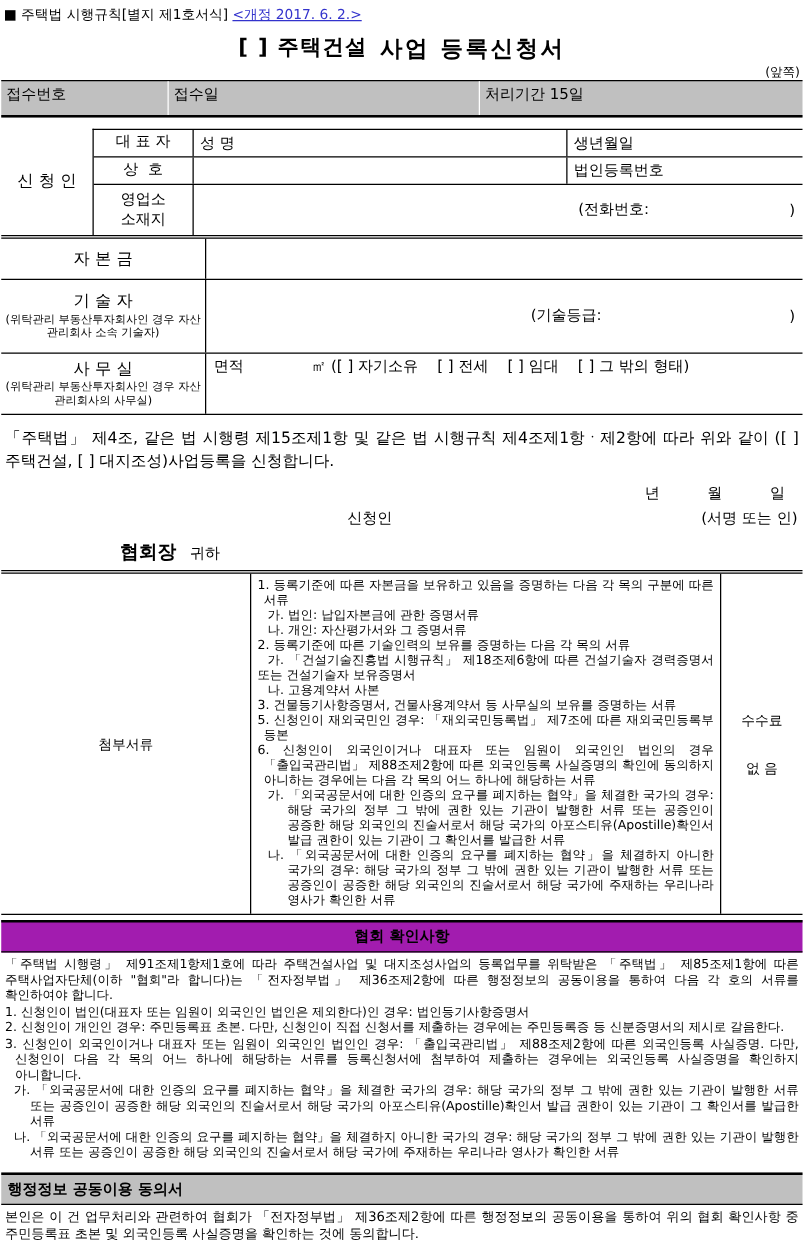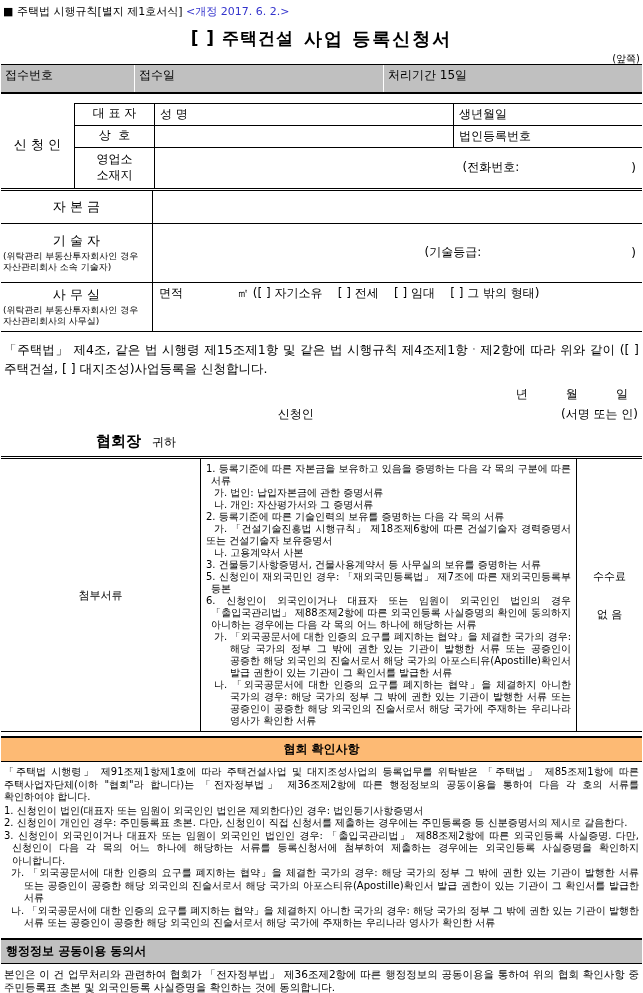--- a/index.html
+++ b/index.html
@@ -29,21 +29,21 @@
   .app-rows{flex:1; border-top:1px solid #000; border-left:1px solid #000;}
   .app-row{display:flex; border-bottom:1px solid #000; min-height:20px;}
   .app-row:last-child{border-bottom:none; min-height:40px;}
   .app-label{width:79px; border-right:1px solid #000; display:flex; flex-direction:column; align-items:center; justify-content:center; font-size:12px; text-align:center; line-height:1.3;}
   .app-val{flex:1; font-size:12px; padding:2px 5px; display:flex; align-items:flex-start;}
   .app-col2{width:189px; border-left:1px solid #000; font-size:12px; padding:2px 5px; box-sizing:border-box;}
   .phone-cell{flex:1; display:flex; align-items:center; justify-content:flex-end; font-size:12px; padding:2px 6px;}
   .phone-cell .gap{width:112px;}
   
   .cap-row{display:flex; border-bottom:1px solid #000;}
-  .cap-label{width:152px; border-right:1px solid #000; box-sizing:border-box; display:flex; flex-direction:column; align-items:center; justify-content:center; text-align:left; padding:3px 2px;}
+  .cap-label{width:164px; border-right:1px solid #000; box-sizing:border-box; display:flex; flex-direction:column; align-items:center; justify-content:center; text-align:center; padding:3px 2px;}
   .cap-label .main{font-size:13px;}
   .cap-label .note{font-size:9px; line-height:1.2; margin-top:1px;}
   .cap-val{flex:1; font-size:12px; display:flex; align-items:center; padding:2px 6px;}
   .cap-val.right{justify-content:flex-end;}
   .cap-val .gap{width:150px;}
   .r-capital{min-height:32px;}
   .r-tech{min-height:58px;}
   .r-office{min-height:48px;}
   .area-cell{flex:1; display:flex; align-items:flex-start; font-size:12px; padding:2px 6px;}
   .area-label{width:78px;}
@@ -76,21 +76,21 @@
   
   .consent-body{font-size:10.5px; line-height:13.5px; padding:4px 3px 0 3px; text-align:justify; word-break:keep-all;}
 </style>
 </head>
 <body>
 
 <div class="page">
 
   <div class="hdr-note">
     <span>■ 주택법 시행규칙[별지 제1호서식]</span>
-    <span class="rev" style="color: rgb(51, 51, 204);">&lt;개정 2017. 6. 2.&gt;</span>
+    <span class="rev" style="color: rgb(51, 51, 204); text-decoration: underline;">&lt;개정 2017. 6. 2.&gt;</span>
   </div>
 
   <div class="title-wrap">
     <div class="title-opts">
       <div class="pre">[ ] 주택건설</div>
     </div>
     <div class="title-suffix">사업 등록신청서</div>
   </div>
   <div class="side-note">(앞쪽)</div>
 
@@ -182,21 +182,21 @@
         <div class="li lv0">6. 신청인이 외국인이거나 대표자 또는 임원이 외국인인 법인의 경우 「출입국관리법」 제88조제2항에 따른 외국인등록 사실증명의 확인에 동의하지 아니하는 경우에는 다음 각 목의 어느 하나에 해당하는 서류</div>
         <div class="li lv2">가. 「외국공문서에 대한 인증의 요구를 폐지하는 협약」을 체결한 국가의 경우: 해당 국가의 정부 그 밖에 권한 있는 기관이 발행한 서류 또는 공증인이 공증한 해당 외국인의 진술서로서 해당 국가의 아포스티유(Apostille)확인서 발급 권한이 있는 기관이 그 확인서를 발급한 서류</div>
         <div class="li lv2">나. 「외국공문서에 대한 인증의 요구를 폐지하는 협약」을 체결하지 아니한 국가의 경우: 해당 국가의 정부 그 밖에 권한 있는 기관이 발행한 서류 또는 공증인이 공증한 해당 외국인의 진술서로서 해당 국가에 주재하는 우리나라 영사가 확인한 서류</div>
       </div>
     <div class="attach-fee">
       <span>수수료</span>
       <span class="pre">없 음</span>
     </div>
   </div>
 
-  <div class="banner" style="background: #fdba74;">협회 확인사항</div>
+  <div class="banner" style="background: #a21caf;">협회 확인사항</div>
   <div class="confirm-body">
     <div class="intro">「주택법 시행령」 제91조제1항제1호에 따라 주택건설사업 및 대지조성사업의 등록업무를 위탁받은 「주택법」 제85조제1항에 따른 주택사업자단체(이하 "협회"라 합니다)는 「전자정부법」 제36조제2항에 따른 행정정보의 공동이용을 통하여 다음 각 호의 서류를 확인하여야 합니다.</div>
     <div>
         <div class="li lv0">1. 신청인이 법인(대표자 또는 임원이 외국인인 법인은 제외한다)인 경우: 법인등기사항증명서</div>
         <div class="li lv0">2. 신청인이 개인인 경우: 주민등록표 초본. 다만, 신청인이 직접 신청서를 제출하는 경우에는 주민등록증 등 신분증명서의 제시로 갈음한다.</div>
         <div class="li lv0">3. 신청인이 외국인이거나 대표자 또는 임원이 외국인인 법인인 경우: 「출입국관리법」 제88조제2항에 따른 외국인등록 사실증명. 다만, 신청인이 다음 각 목의 어느 하나에 해당하는 서류를 등록신청서에 첨부하여 제출하는 경우에는 외국인등록 사실증명을 확인하지 아니합니다.</div>
         <div class="li lv1">가. 「외국공문서에 대한 인증의 요구를 폐지하는 협약」을 체결한 국가의 경우: 해당 국가의 정부 그 밖에 권한 있는 기관이 발행한 서류 또는 공증인이 공증한 해당 외국인의 진술서로서 해당 국가의 아포스티유(Apostille)확인서 발급 권한이 있는 기관이 그 확인서를 발급한 서류</div>
         <div class="li lv1">나. 「외국공문서에 대한 인증의 요구를 폐지하는 협약」을 체결하지 아니한 국가의 경우: 해당 국가의 정부 그 밖에 권한 있는 기관이 발행한 서류 또는 공증인이 공증한 해당 외국인의 진술서로서 해당 국가에 주재하는 우리나라 영사가 확인한 서류</div>
       </div>
   </div>

